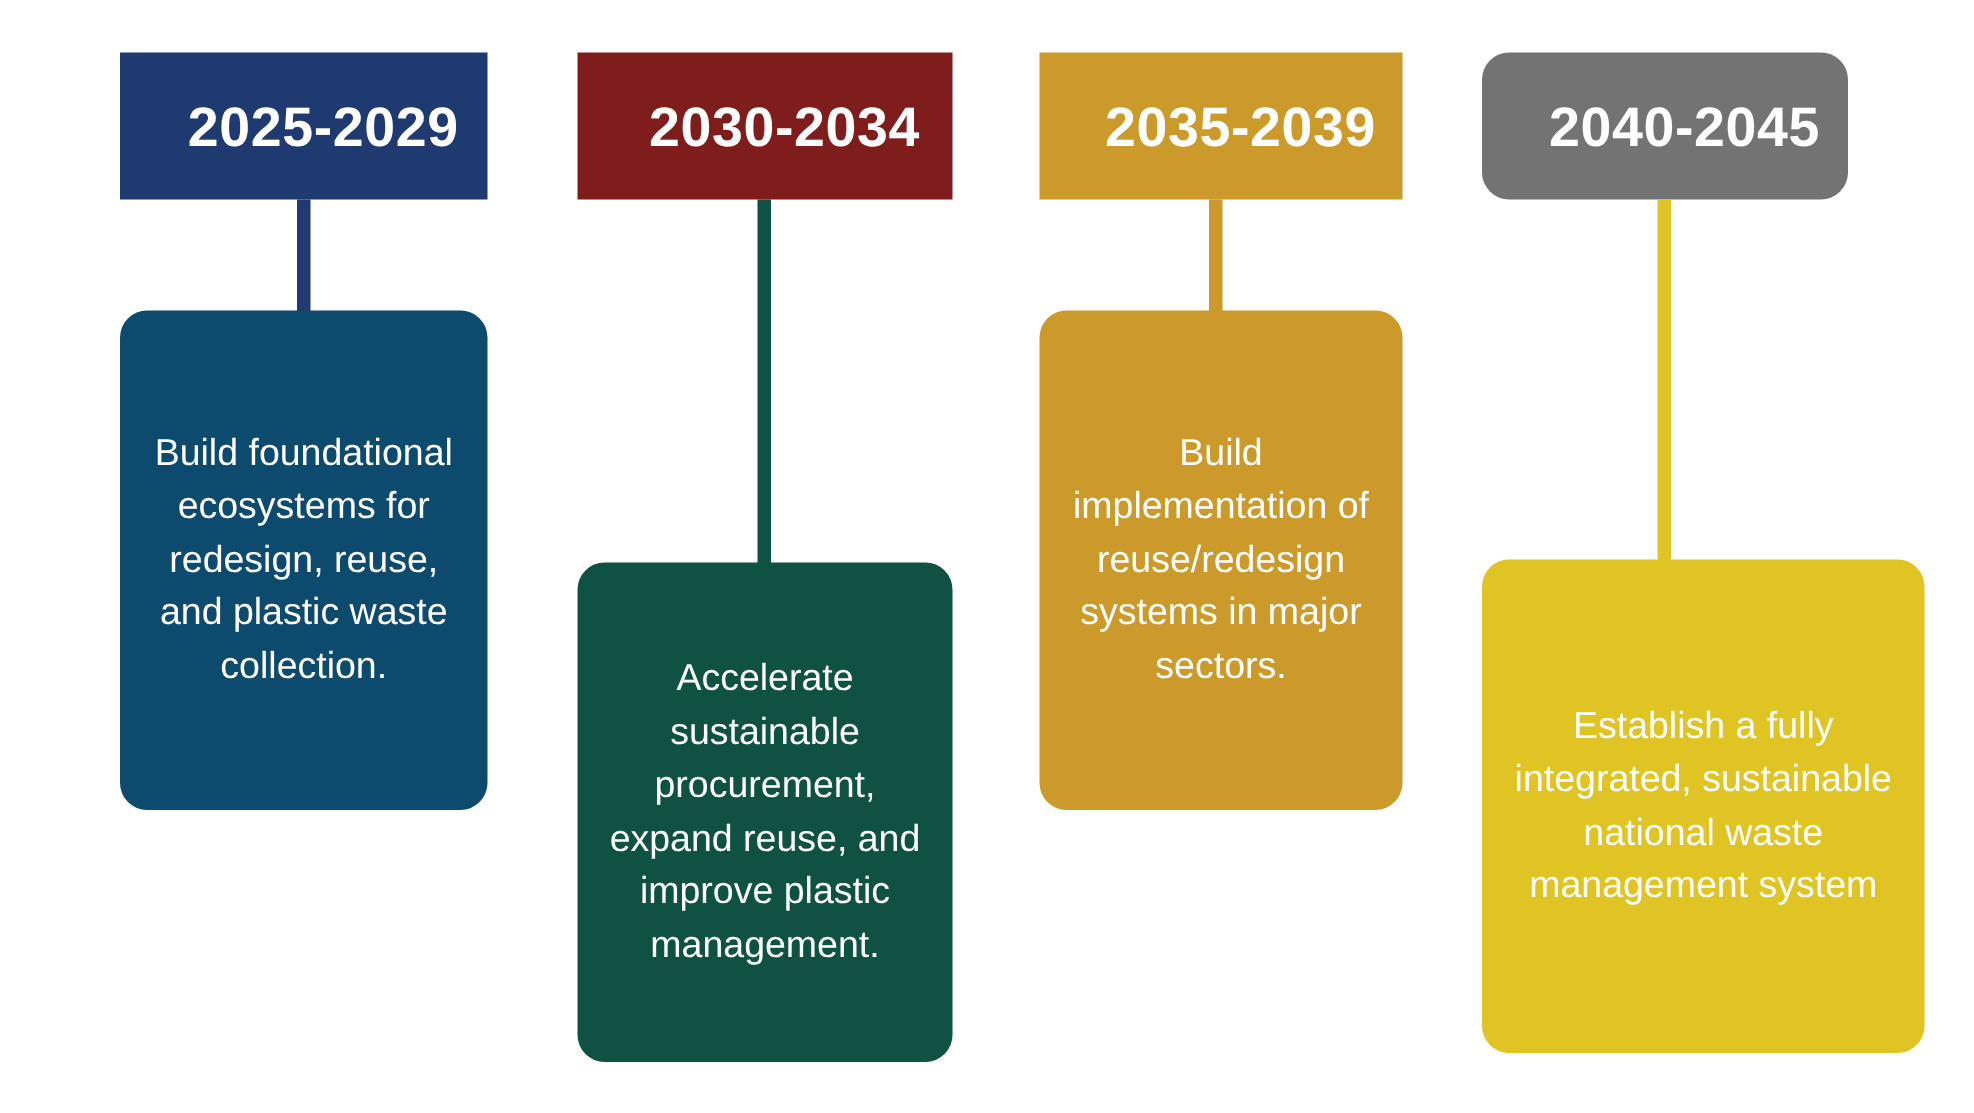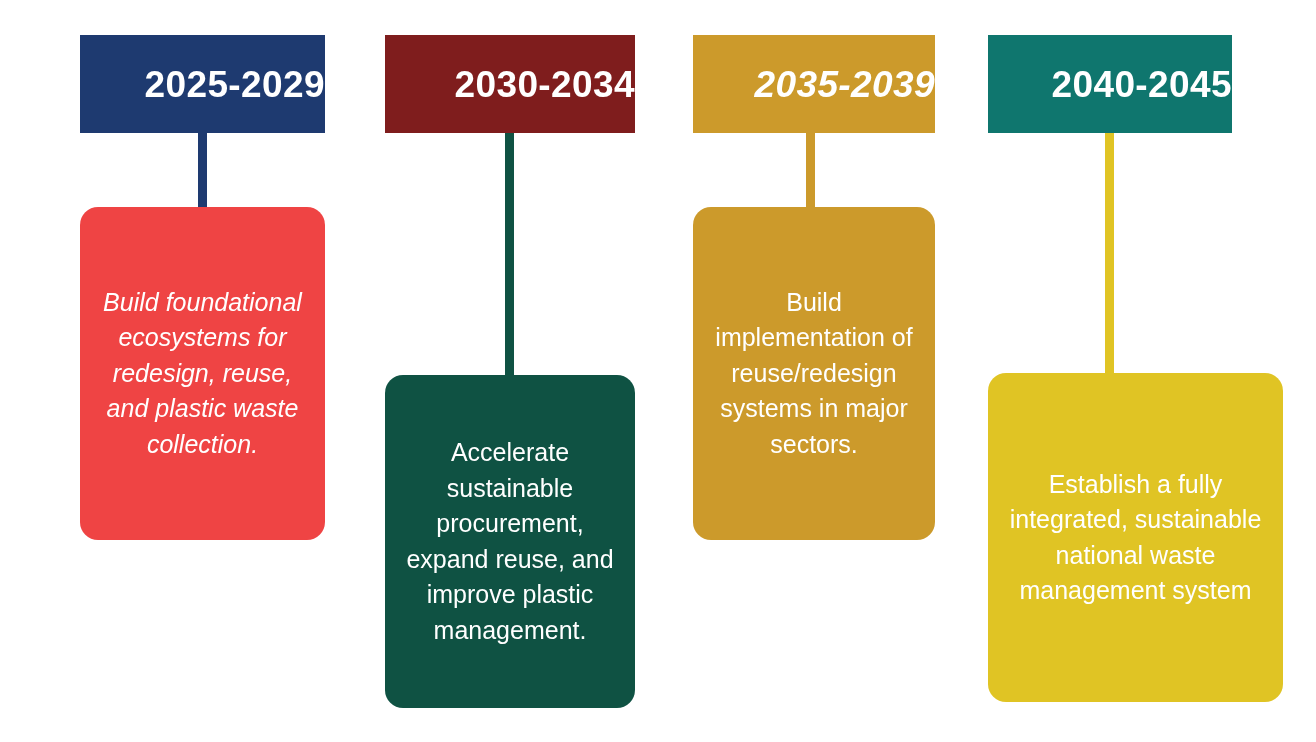--- a/index.html
+++ b/index.html
@@ -29,21 +29,21 @@
   }
 
   
   .phase-header {
     position: absolute;
     left: 0;
     top: 35px;
     height: 98px;
     display: flex;
     align-items: center;
-    justify-content: flex-end;
+    justify-content: center;
     box-sizing: border-box;
     padding-left: 26px;
   }
   .phase-header-label {
     color: #ffffff;
     font-size: 37px;
     font-weight: bold;
     letter-spacing: 0.4px;
     line-height: 1;
     white-space: nowrap;
@@ -76,21 +76,21 @@
   }
 
   
   .phase-1 { left: 80px;  width: 245px; }
   .phase-2 { left: 385px; width: 250px; }
   .phase-3 { left: 693px; width: 242px; }
   .phase-4 { left: 988px; width: 244px; }
 
   .phase-1 .phase-header { width: 245px; }
   .phase-2 .phase-header { width: 250px; }
-  .phase-3 .phase-header { width: 242px; font-style: italic; }
+  .phase-3 .phase-header { width: 242px; }
   .phase-4 .phase-header { width: 244px; }
 
   .phase-1 .phase-stem { left: 118px; height: 76px; }
   .phase-2 .phase-stem { left: 120px; height: 244px; }
   .phase-3 .phase-stem { left: 113px; height: 76px; }
   .phase-4 .phase-stem { left: 117px; height: 242px; }
 
   .phase-1 .phase-card { top: 207px; width: 245px; height: 333px; }
   .phase-2 .phase-card { top: 375px; width: 250px; height: 333px; }
   .phase-3 .phase-card { top: 207px; width: 242px; height: 333px; }
@@ -99,21 +99,21 @@
 </head>
 <body style="background: rgb(255, 255, 255);">
 
 <div id="roadmap">
 
   <div class="phase phase-1">
     <div class="phase-header" style="background-color: rgb(30, 58, 112);">
       <span class="phase-header-label">2025-2029</span>
     </div>
     <div class="phase-stem" style="background-color: rgb(30, 58, 112);"></div>
-    <div class="phase-card" style="background-color: #ef4444; font-style: italic;">
+    <div class="phase-card" style="background-color: #0c4a6e;">
       <span class="phase-card-text">Build foundational ecosystems for redesign, reuse, and plastic waste collection.</span>
     </div>
   </div>
 
   <div class="phase phase-2">
     <div class="phase-header" style="background-color: #7f1d1d;">
       <span class="phase-header-label">2030-2034</span>
     </div>
     <div class="phase-stem" style="background-color: rgb(15, 82, 67);"></div>
     <div class="phase-card" style="background-color: rgb(15, 82, 67);">
@@ -125,21 +125,21 @@
     <div class="phase-header" style="background-color: rgb(204, 154, 43);">
       <span class="phase-header-label">2035-2039</span>
     </div>
     <div class="phase-stem" style="background-color: rgb(204, 154, 43);"></div>
     <div class="phase-card" style="background-color: rgb(204, 154, 43);">
       <span class="phase-card-text">Build implementation of reuse/redesign systems in major sectors.</span>
     </div>
   </div>
 
   <div class="phase phase-4">
-    <div class="phase-header" style="background-color: #0f766e;">
+    <div class="phase-header" style="background-color: #737373; border-radius: 18px;">
       <span class="phase-header-label">2040-2045</span>
     </div>
     <div class="phase-stem" style="background-color: rgb(224, 196, 36);"></div>
     <div class="phase-card" style="background-color: rgb(224, 196, 36);">
       <span class="phase-card-text">Establish a fully integrated, sustainable national waste management system</span>
     </div>
   </div>
 
 </div>
 

